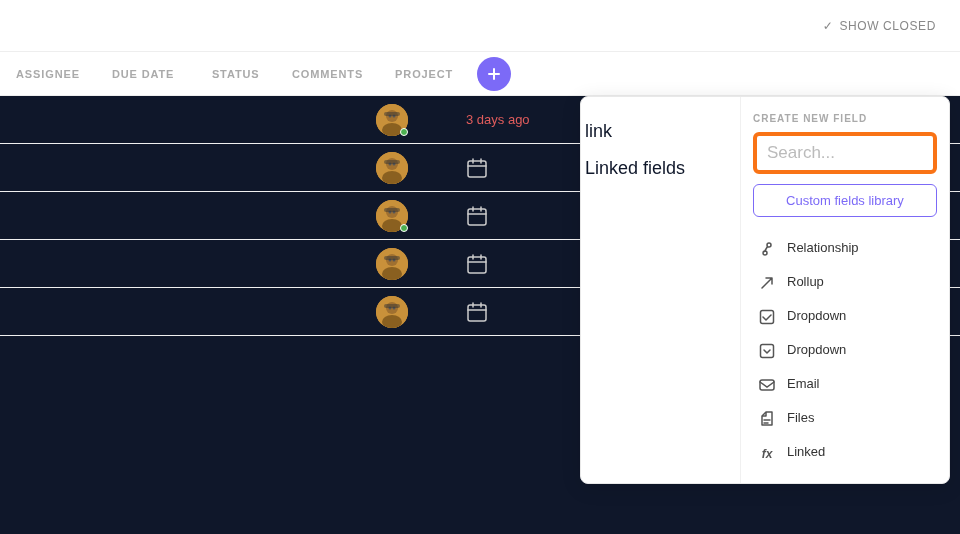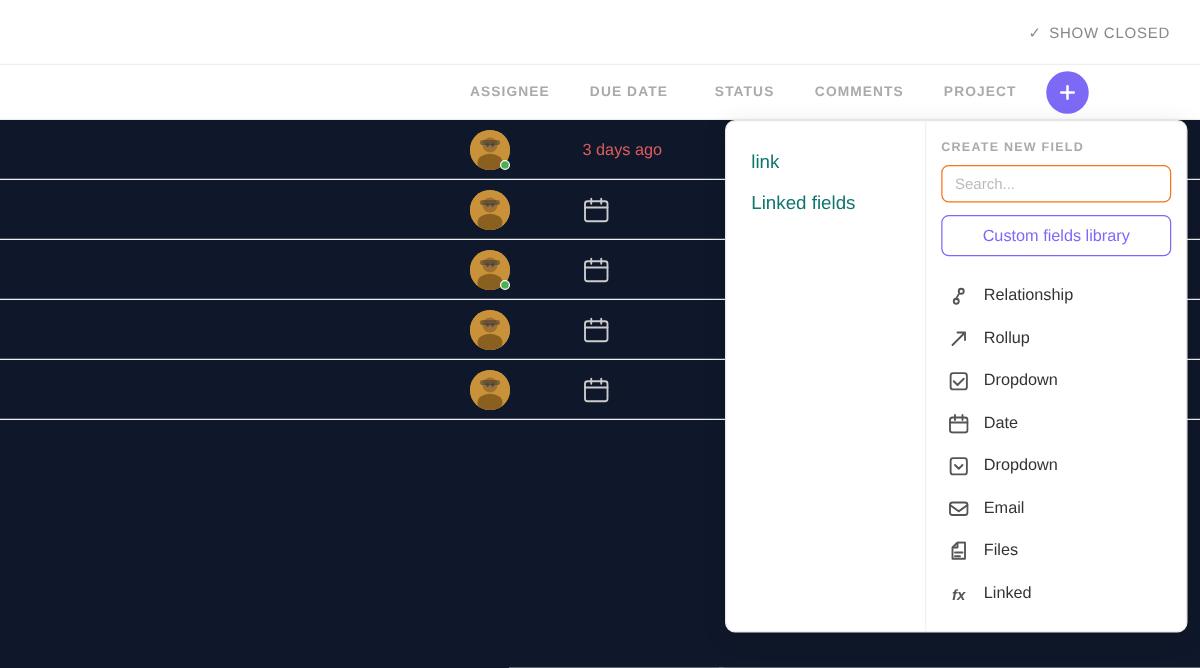--- a/index.html
+++ b/index.html
@@ -46,21 +46,20 @@
     .table-header {
       position: absolute;
       top: 52px;
       left: 0;
       right: 0;
       height: 44px;
       background: #fff;
       display: flex;
       align-items: center;
       border-bottom: 1px solid #eee;
-      padding-left: 360px;
     }
     .col-header {
       font-size: 11px;
       color: #aaa;
       letter-spacing: 0.08em;
       text-transform: uppercase;
       font-weight: 600;
       padding: 0 16px;
       min-width: 100px;
     }
@@ -175,44 +174,44 @@
     .panel-section-label {
       font-size: 10px;
       color: #aaa;
       letter-spacing: 0.1em;
       text-transform: uppercase;
       font-weight: 600;
       padding: 0 16px 8px 16px;
     }
 
     .panel-item {
-      padding: 8px 20px;
-      font-size: 15px;
-      color: #0f766e;
+      padding: 8px 4px;
+      font-size: 18px;
+      color: #0f172a;
       cursor: pointer;
       display: flex;
       align-items: center;
       gap: 8px;
     }
 
     .create-section-label {
       font-size: 10px;
       color: #aaa;
       letter-spacing: 0.1em;
       text-transform: uppercase;
       font-weight: 600;
       margin-bottom: 8px;
     }
 
     .search-input {
       width: 100%;
-      border: 1px solid #f97316;
+      border: 4px solid #f97316;
       border-radius: 6px;
       padding: 7px 10px;
-      font-size: 12px;
+      font-size: 17px;
       color: #333;
       outline: none;
       margin-bottom: 10px;
     }
     .search-input::placeholder { color: #bbb; }
 
     .library-btn {
       width: 100%;
       padding: 8px 24px;
       background: #fff;
@@ -462,29 +461,20 @@
         <div class="field-option">
           <div class="field-icon">
             <svg width="16" height="16" viewBox="0 0 16 16" fill="none">
               <rect x="1.5" y="1.5" width="13" height="13" rx="2" stroke="#555" stroke-width="1.5"></rect>
               <path d="M4 8l3 3 5-5" stroke="#555" stroke-width="1.5" stroke-linecap="round" stroke-linejoin="round"></path>
             </svg>
           </div>
           <span>Dropdown</span>
         </div>
 
-        <div class="field-option">
-          <div class="field-icon">
-            <svg width="16" height="16" viewBox="0 0 16 16" fill="none">
-              <rect x="1" y="3" width="14" height="12" rx="2" stroke="#555" stroke-width="1.5"></rect>
-              <path d="M5 1v4M11 1v4M1 7h14" stroke="#555" stroke-width="1.5" stroke-linecap="round"></path>
-            </svg>
-          </div>
-          <span>Date</span>
-        </div>
 
         <div class="field-option">
           <div class="field-icon">
             <svg width="16" height="16" viewBox="0 0 16 16" fill="none">
               <rect x="1.5" y="1.5" width="13" height="13" rx="2" stroke="#555" stroke-width="1.5"></rect>
               <path d="M5 7l3 3 3-3" stroke="#555" stroke-width="1.5" stroke-linecap="round" stroke-linejoin="round"></path>
             </svg>
           </div>
           <span>Dropdown</span>
         </div>

